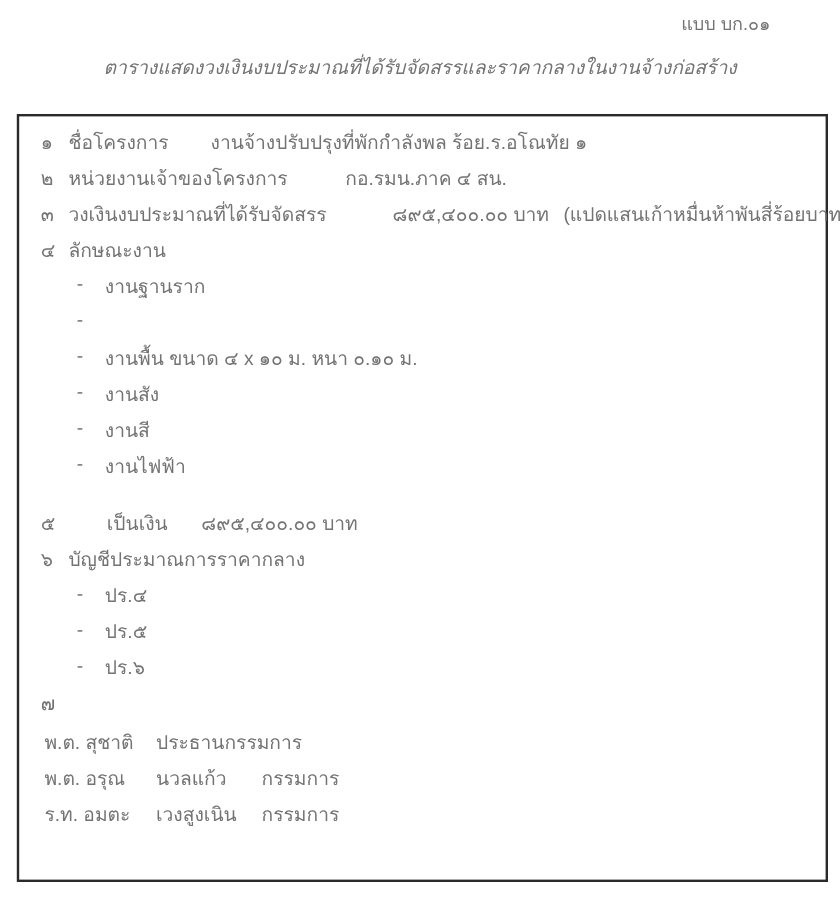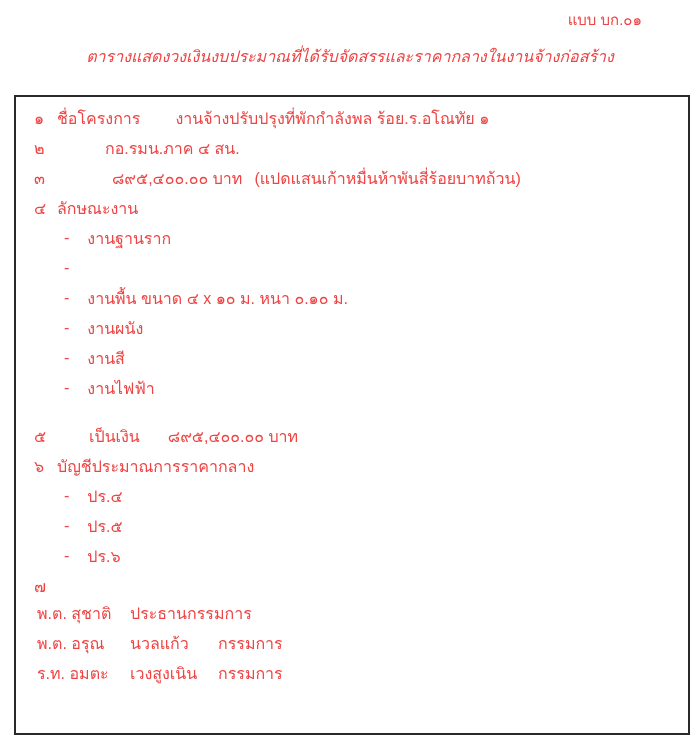--- a/index.html
+++ b/index.html
@@ -6,21 +6,21 @@
     margin: 0;
     padding: 0;
     background: #ffffff;
   }
   .page {
     position: relative;
     width: 700px;
     height: 752px;
     background: #ffffff;
     font-family: "Liberation Sans", sans-serif;
-    color: #ef4444;
+    color: #737373;
     font-size: 16px;
     overflow: hidden;
   }
   .form-code {
     position: absolute;
     top: 8px;
     right: 58px;
     font-size: 15px;
     white-space: nowrap;
   }
@@ -68,21 +68,21 @@
   .val-i1 { margin-left: 35px; }
   .val-i2 { margin-left: 48px; }
   .val-i3 { margin-left: 55px; }
   .note-i3 { margin-left: 12px; }
   .date-i5 { margin-left: 30px; }
   .amtlabel-i5 { margin-left: 32px; }
   .amt-i5 { margin-left: 28px; }
   .gap-before { margin-top: 18px; }
   .committee-row {
     display: flex;
-    align-items: flex-start;
+    align-items: flex-end;
     height: 30px;
     padding-left: 3px;
     white-space: nowrap;
   }
   .c-name { flex: 0 0 93px; }
   .c-surname { flex: 0 0 88px; }
   .c-role { flex: 0 0 auto; }
 </style>
 </head>
 <body>
@@ -96,25 +96,27 @@
   <div class="box">
 
     <div class="line">
       <span class="no">๑</span>
       <span>ชื่อโครงการ</span>
       <span class="val-i1">งานจ้างปรับปรุงที่พักกำลังพล ร้อย.ร.อโณทัย ๑</span>
     </div>
 
     <div class="line">
       <span class="no">๒</span>
+      <span>หน่วยงานเจ้าของโครงการ</span>
       <span class="val-i2">กอ.รมน.ภาค ๔ สน.</span>
     </div>
 
     <div class="line">
       <span class="no">๓</span>
+      <span>วงเงินงบประมาณที่ได้รับจัดสรร</span>
       <span class="val-i3">๘๙๕,๔๐๐.๐๐ บาท</span>
       <span class="note-i3">(แปดแสนเก้าหมื่นห้าพันสี่ร้อยบาทถ้วน)</span>
     </div>
 
     <div class="line">
       <span class="no">๔</span>
       <span>ลักษณะงาน</span>
     </div>
 
     <div class="line bullet">
@@ -123,21 +125,21 @@
     </div>
     <div class="line bullet">
       <span class="dash">-</span>
     </div>
     <div class="line bullet">
       <span class="dash">-</span>
       <span class="btext">งานพื้น ขนาด ๔ x ๑๐ ม. หนา ๐.๑๐ ม.</span>
     </div>
     <div class="line bullet">
       <span class="dash">-</span>
-      <span class="btext">งานผนัง</span>
+      <span class="btext">งานสัง</span>
     </div>
     <div class="line bullet">
       <span class="dash">-</span>
       <span class="btext">งานสี</span>
     </div>
     <div class="line bullet">
       <span class="dash">-</span>
       <span class="btext">งานไฟฟ้า</span>
     </div>
 

